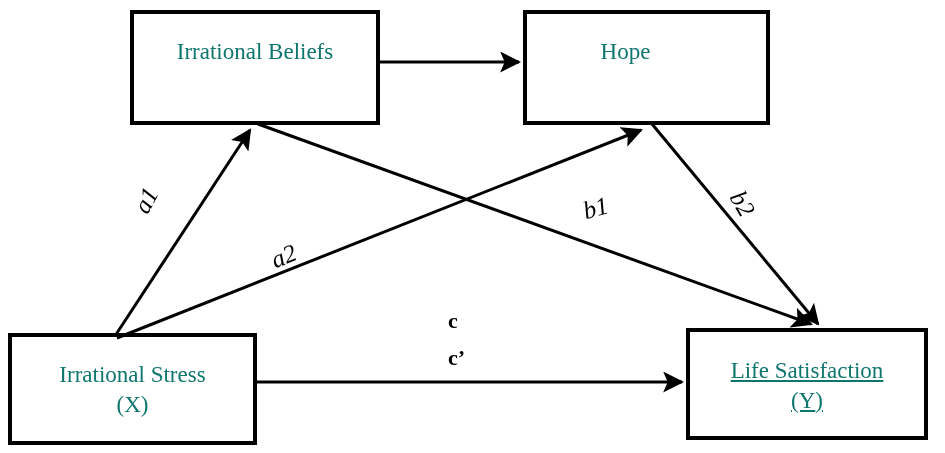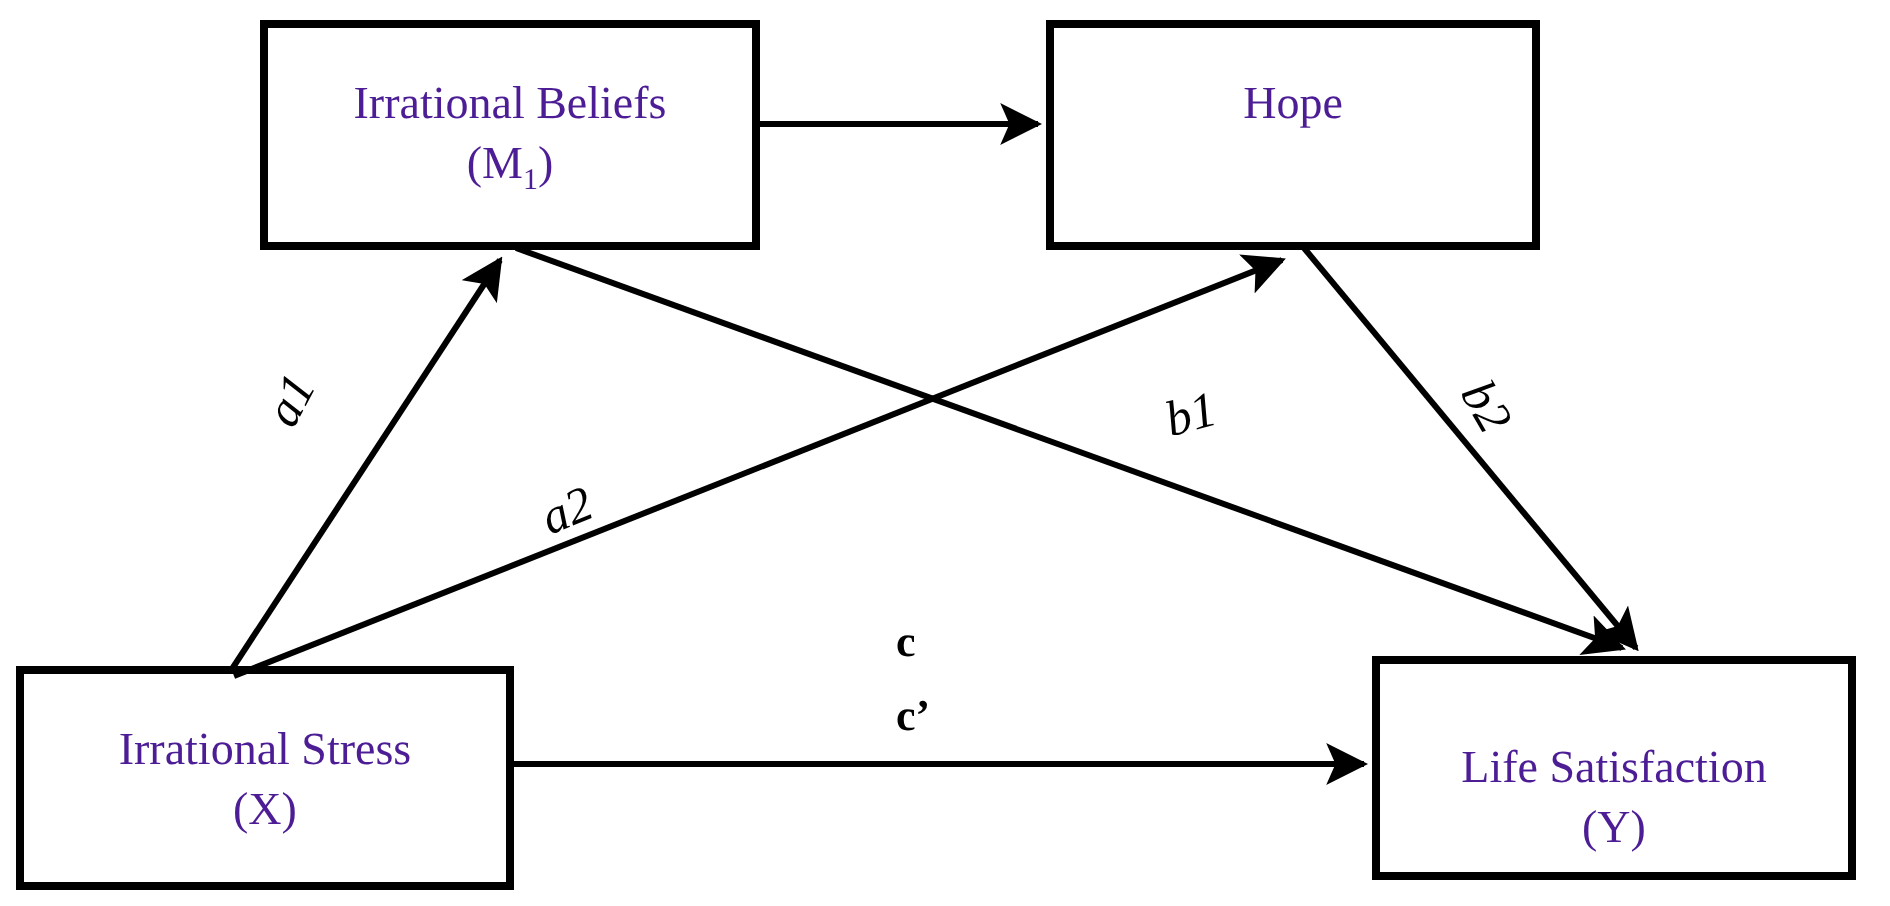--- a/index.html
+++ b/index.html
@@ -28,21 +28,21 @@
     stroke-width: 4;
   }
   .path-line {
     stroke: #000000;
     stroke-width: 3;
     fill: none;
   }
   .node-label {
     position: absolute;
     text-align: center;
-    color: #4c1d95;
+    color: #0f766e;
     font-family: "Liberation Serif", "DejaVu Serif", serif;
     font-size: 23px;
     line-height: 30px;
     user-select: none;
   }
   .node-label .sub {
     font-size: 15px;
     vertical-align: sub;
   }
   .path-label {
@@ -81,33 +81,32 @@
 
     <line class="path-line" x1="258" y1="124" x2="811" y2="324" marker-end="url(#arrow)"></line>
 
     <line class="path-line" x1="652" y1="124" x2="818" y2="324" marker-end="url(#arrow)"></line>
 
     <line class="path-line" x1="255" y1="382" x2="682" y2="382" marker-end="url(#arrow)"></line>
   </svg>
 
   <div class="node-label" style="left:132px; top:37px; width:246px;">
     <div>Irrational Beliefs</div>
-    <div><span>(M</span><span class="sub">1</span><span>)</span></div>
   </div>
 
-  <div class="node-label" style="left:525px; top:37px; width:243px;">
+  <div class="node-label" style="left:504px; top:37px; width:243px;">
     <div>Hope</div>
   </div>
 
   <div class="node-label" style="left:10px; top:360px; width:245px;">
     <div>Irrational Stress</div>
     <div><span>(X</span><span class="sub"></span><span>)</span></div>
   </div>
 
-  <div class="node-label" style="left:688px; top:369px; width:238px;">
+  <div class="node-label" style="left:688px; top:356px; width:238px;text-decoration:underline;">
     <div>Life Satisfaction</div>
     <div><span>(Y</span><span class="sub"></span><span>)</span></div>
   </div>
 
   <div class="path-label italic" style="left:128px; top:205px; transform: rotate(-62deg); transform-origin: left top;">a1</div>
 
   <div class="path-label italic" style="left:267px; top:248px; transform: rotate(-22deg); transform-origin: left top;">a2</div>
 
   <div class="path-label italic" style="left:580px; top:198px; transform: rotate(-15deg); transform-origin: left top;">b1</div>
 

